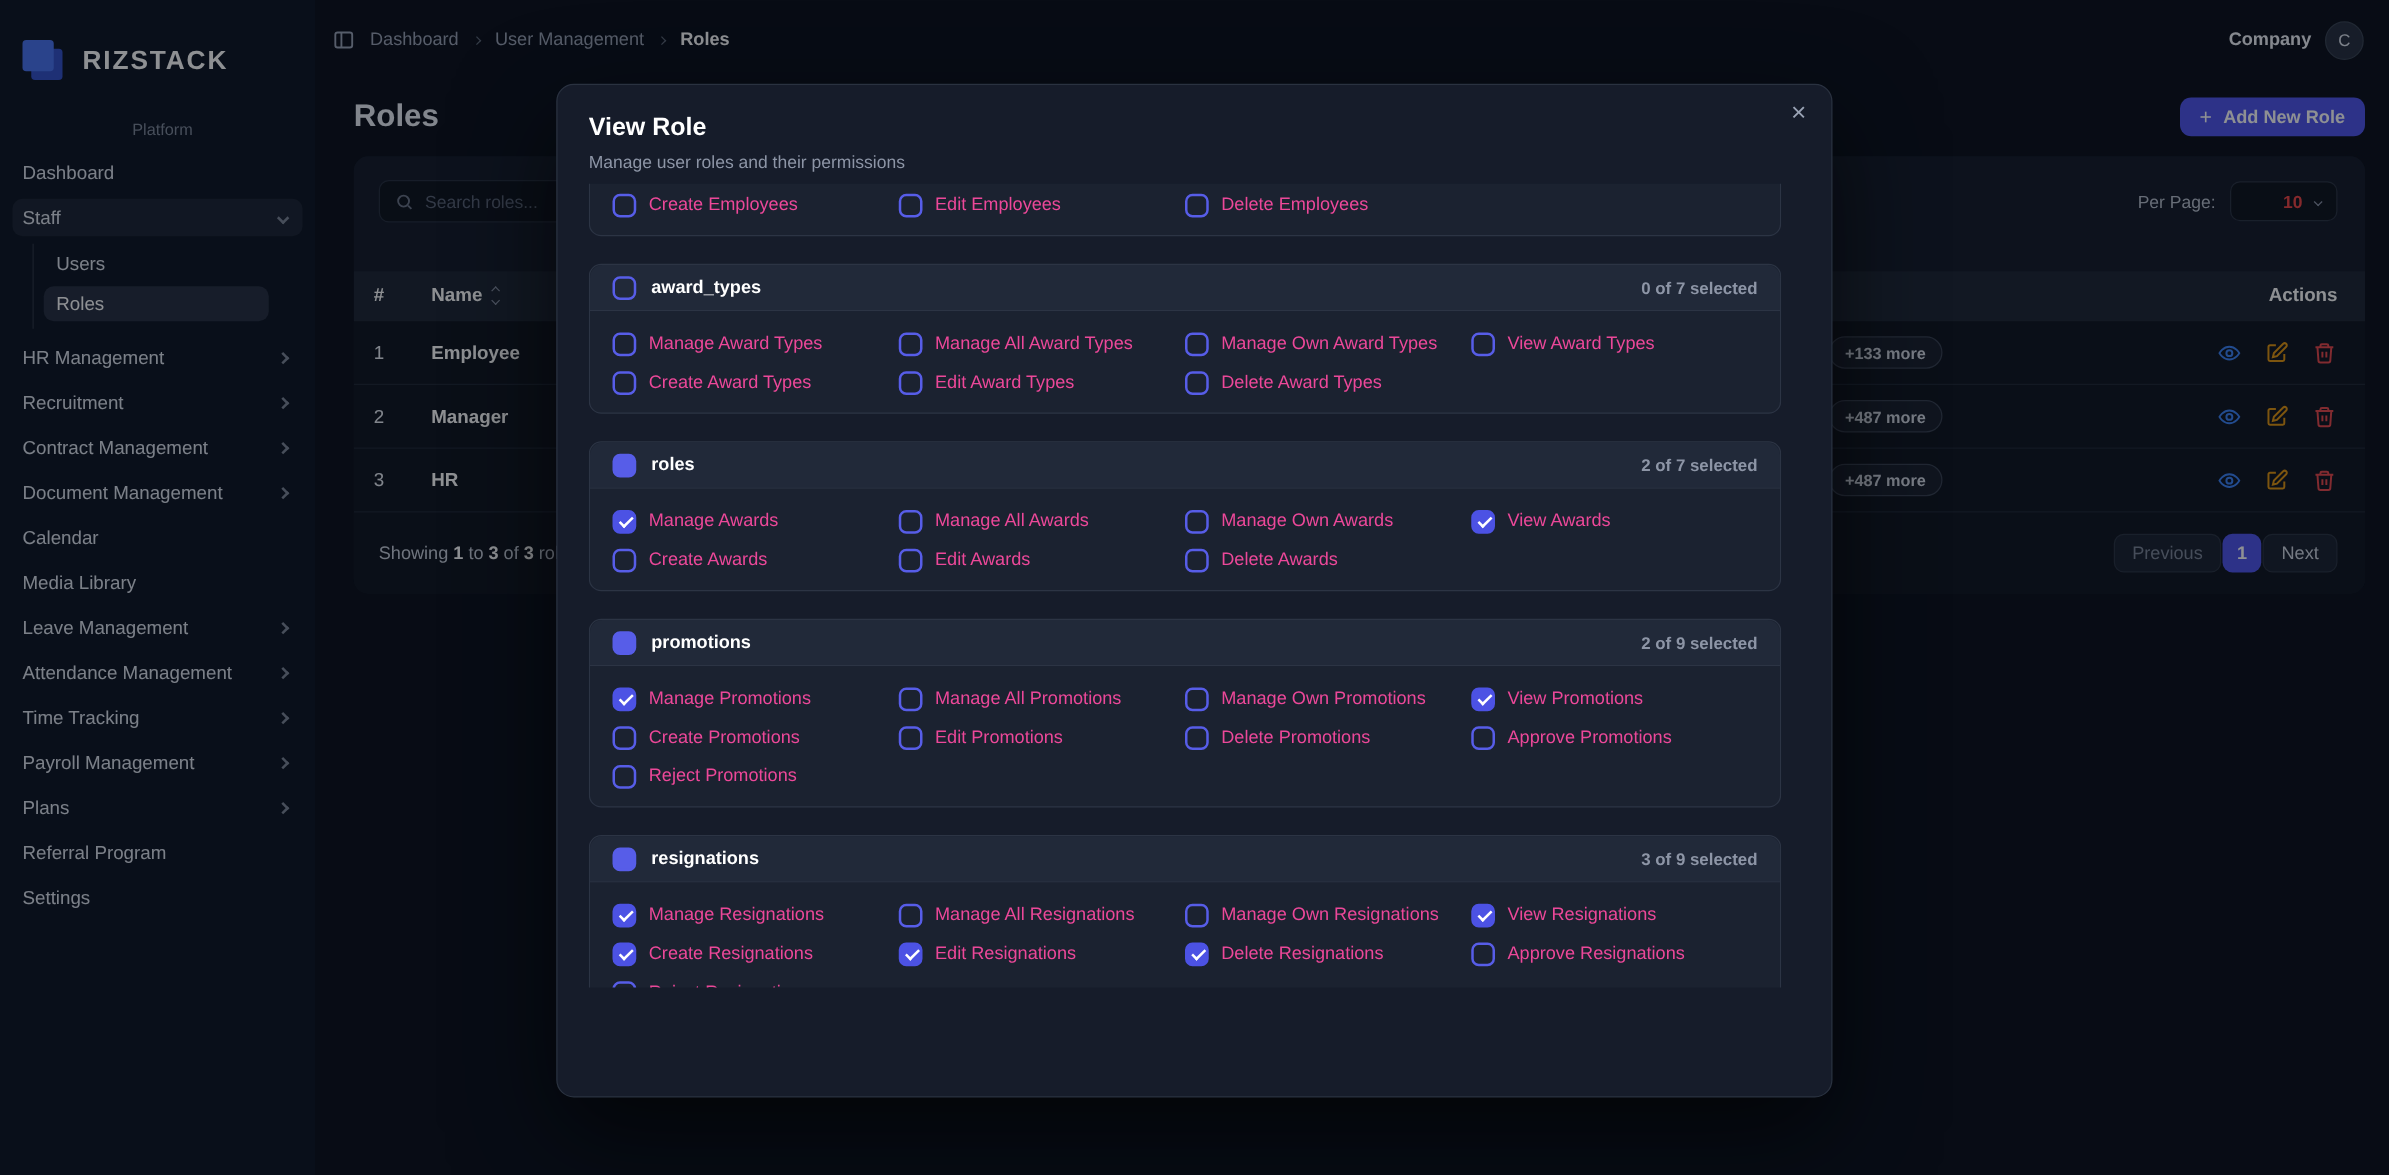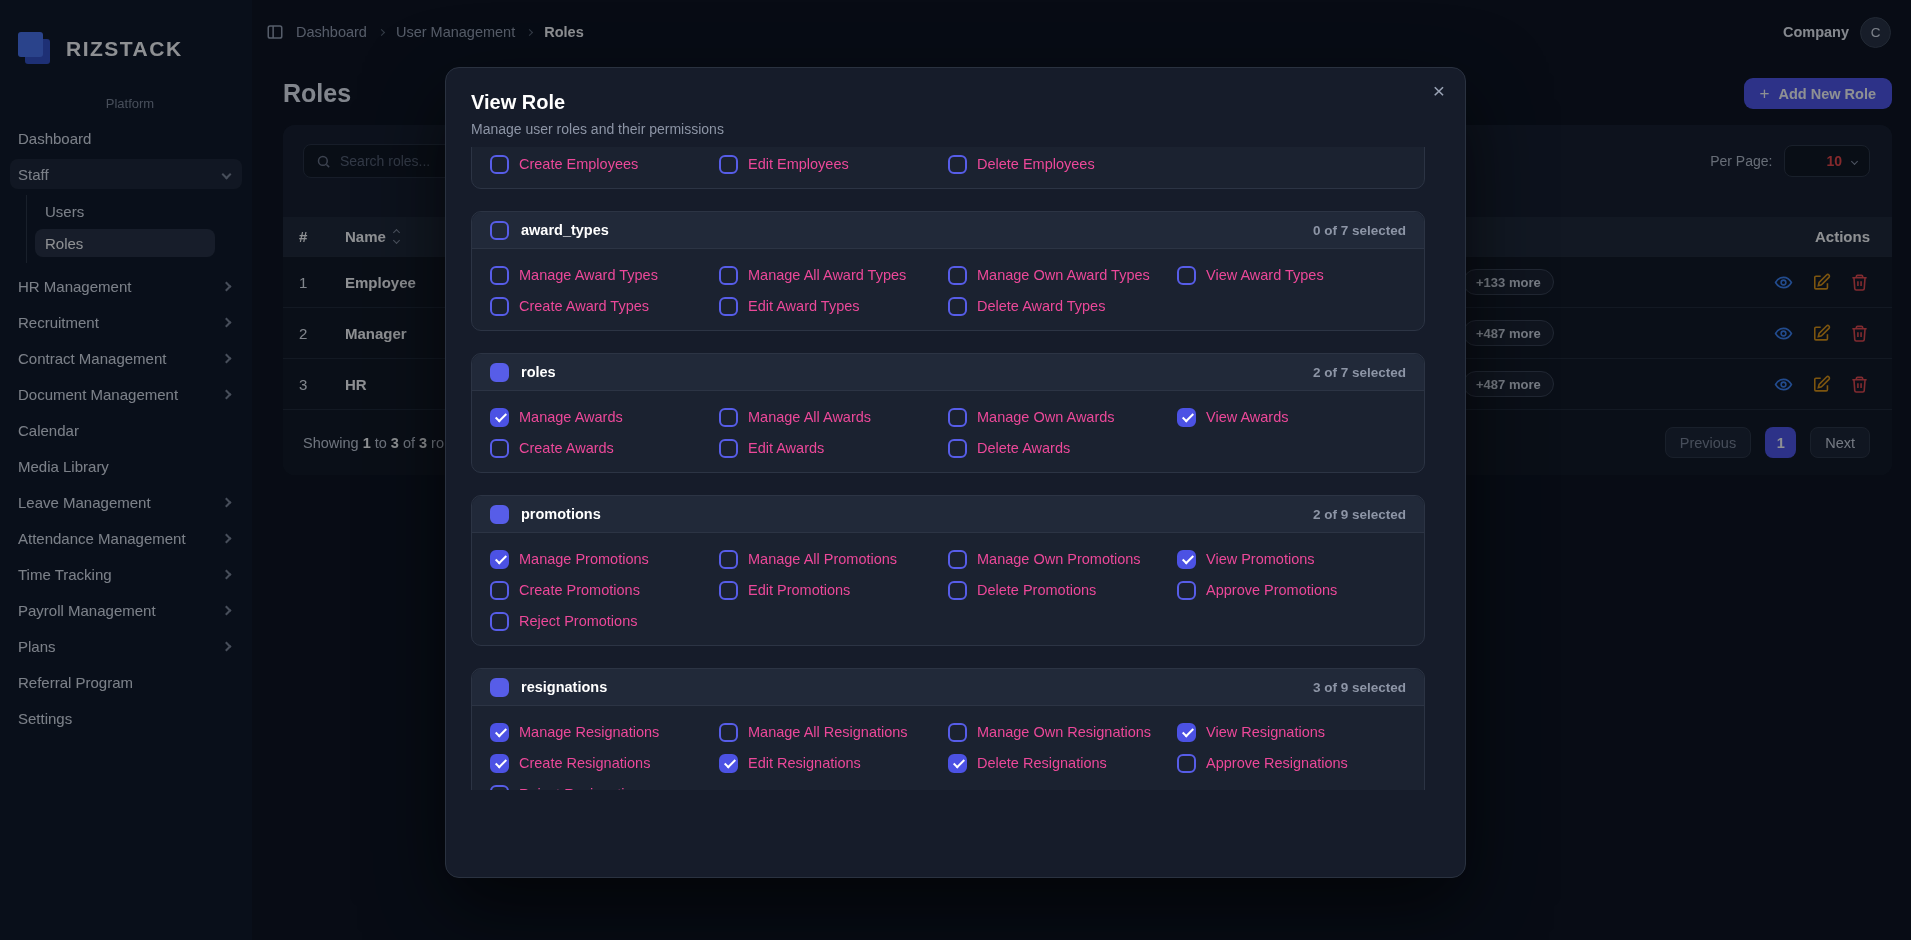--- a/index.html
+++ b/index.html
@@ -65,21 +65,21 @@
   .trow { display:flex; align-items:center; height:51px; border-top:1px solid #1f2734; padding:0 22px 0 16px; font-size:15px; }
   .trow .c-idx { color:#e8ecf3; }
   .trow .c-name { font-weight:700; color:#fff; }
   .badge { margin-left:858px; height:26px; display:flex; align-items:center; padding:0 12px; border:1px solid #3a4252; background:#1a202d; border-radius:14px; font-size:13px; font-weight:600; color:#d7dce6; cursor:pointer; }
   .actions-cell { margin-left:auto; display:flex; align-items:center; gap:18px; }
   .ic-btn { width:20px; height:20px; background:none; border:none; padding:0; cursor:pointer; }
   .ic-btn svg { width:19px; height:19px; display:block; }
   .tfoot { display:flex; align-items:center; justify-content:space-between; height:66px; padding:0 22px 0 20px; background:#10151f; border-top:1px solid #1f2734; }
   .showing { display:flex; gap:4px; font-size:14.5px; color:#c6cdd9; }
   .showing b { color:#fff; }
-  .pager { display:flex; align-items:center; gap:14px; }
+  .pager { display:flex; align-items:center; gap:1px; }
   .pg-btn { height:31px; padding:0 14px; background:#1b2230; border:1px solid #2b3342; border-radius:8px; font-size:14.5px; color:#cfd5e0; cursor:pointer; font-family:inherit; }
   .pg-btn.disabled { color:#7d8697; }
   .pg-cur { width:31px; height:31px; background:#4f55ec; border:none; border-radius:8px; color:#fff; font-size:14.5px; font-weight:600; cursor:pointer; font-family:inherit; }
 
   
   .overlay { position:fixed; inset:0; background:rgba(5,8,15,.45); z-index:50; }
   .modal { position:fixed; left:445px; top:67px; width:1021px; height:811px; background:#161c2a; border:1px solid #2a3240; border-radius:14px; box-shadow:0 30px 80px rgba(0,0,0,.65); z-index:60; display:flex; flex-direction:column; }
   .modal-head { padding:22px 26px 0 25px; position:relative; }
   .modal-title { font-size:20px; font-weight:700; color:#fff; line-height:24px; }
   .modal-sub { margin-top:6px; font-size:14px; color:#8d95a6; line-height:18px; }

